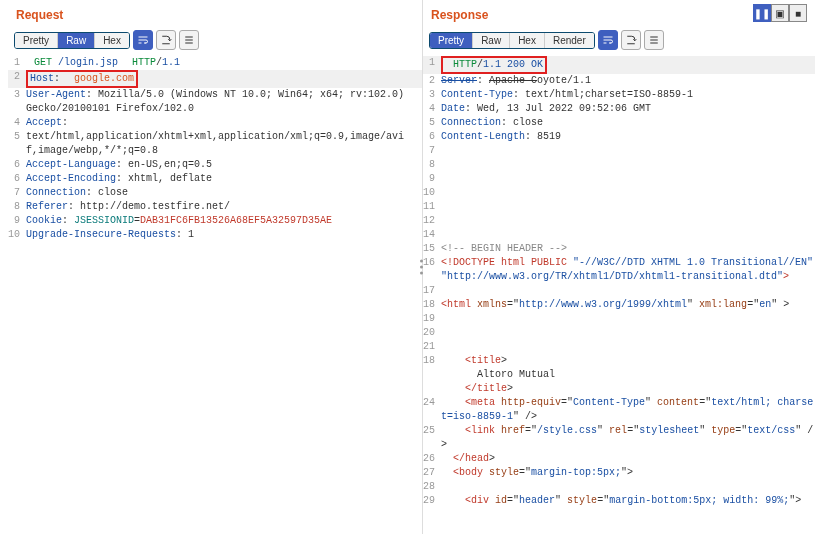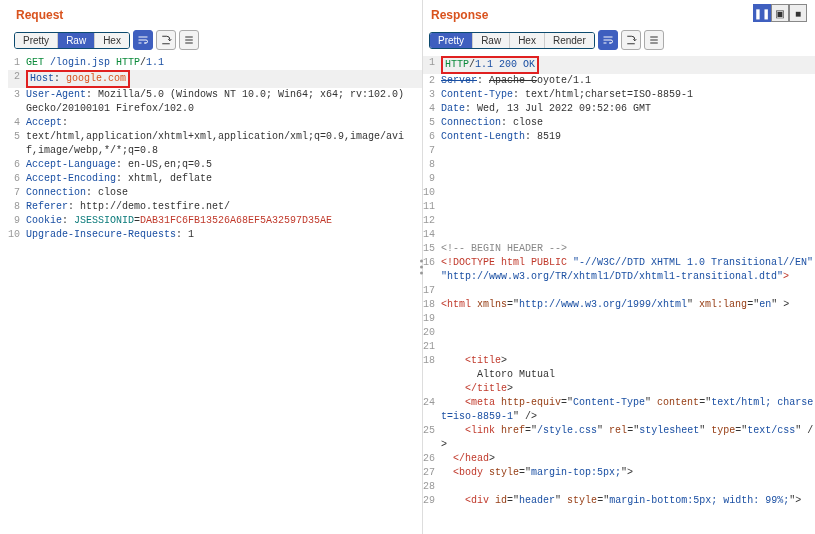--- a/index.html
+++ b/index.html
@@ -112,22 +112,22 @@
 .lc { flex: 1; white-space: pre-wrap; word-break: break-all; }
 .hl-row { background: #f0f0f0; }
 .redbox {
   border: 2px solid #e02020;
   display: inline-block;
   padding: 0 2px;
 }
 .strike { text-decoration: line-through; }
 .c-red { color: #c0392b; }
 .c-blue { color: #1a4fa3; }
-.c-orange { color: #d9531e; }
-.c-green { color: #0a8a3a; }
+.c-orange { color: #d9531e; margin-left: 8px; }
+.c-green { color: #0a8a3a; margin-left: 8px; }
 .c-gray { color: #888; }
 .c-teal { color: #0a7a7a; }
 .c-attr { color: #963d14; }
 .divider-dots {
   position: absolute;
   top: 50%;
   left: 412px;
   transform: translateY(-50%);
   display: flex;
   flex-direction: column;

